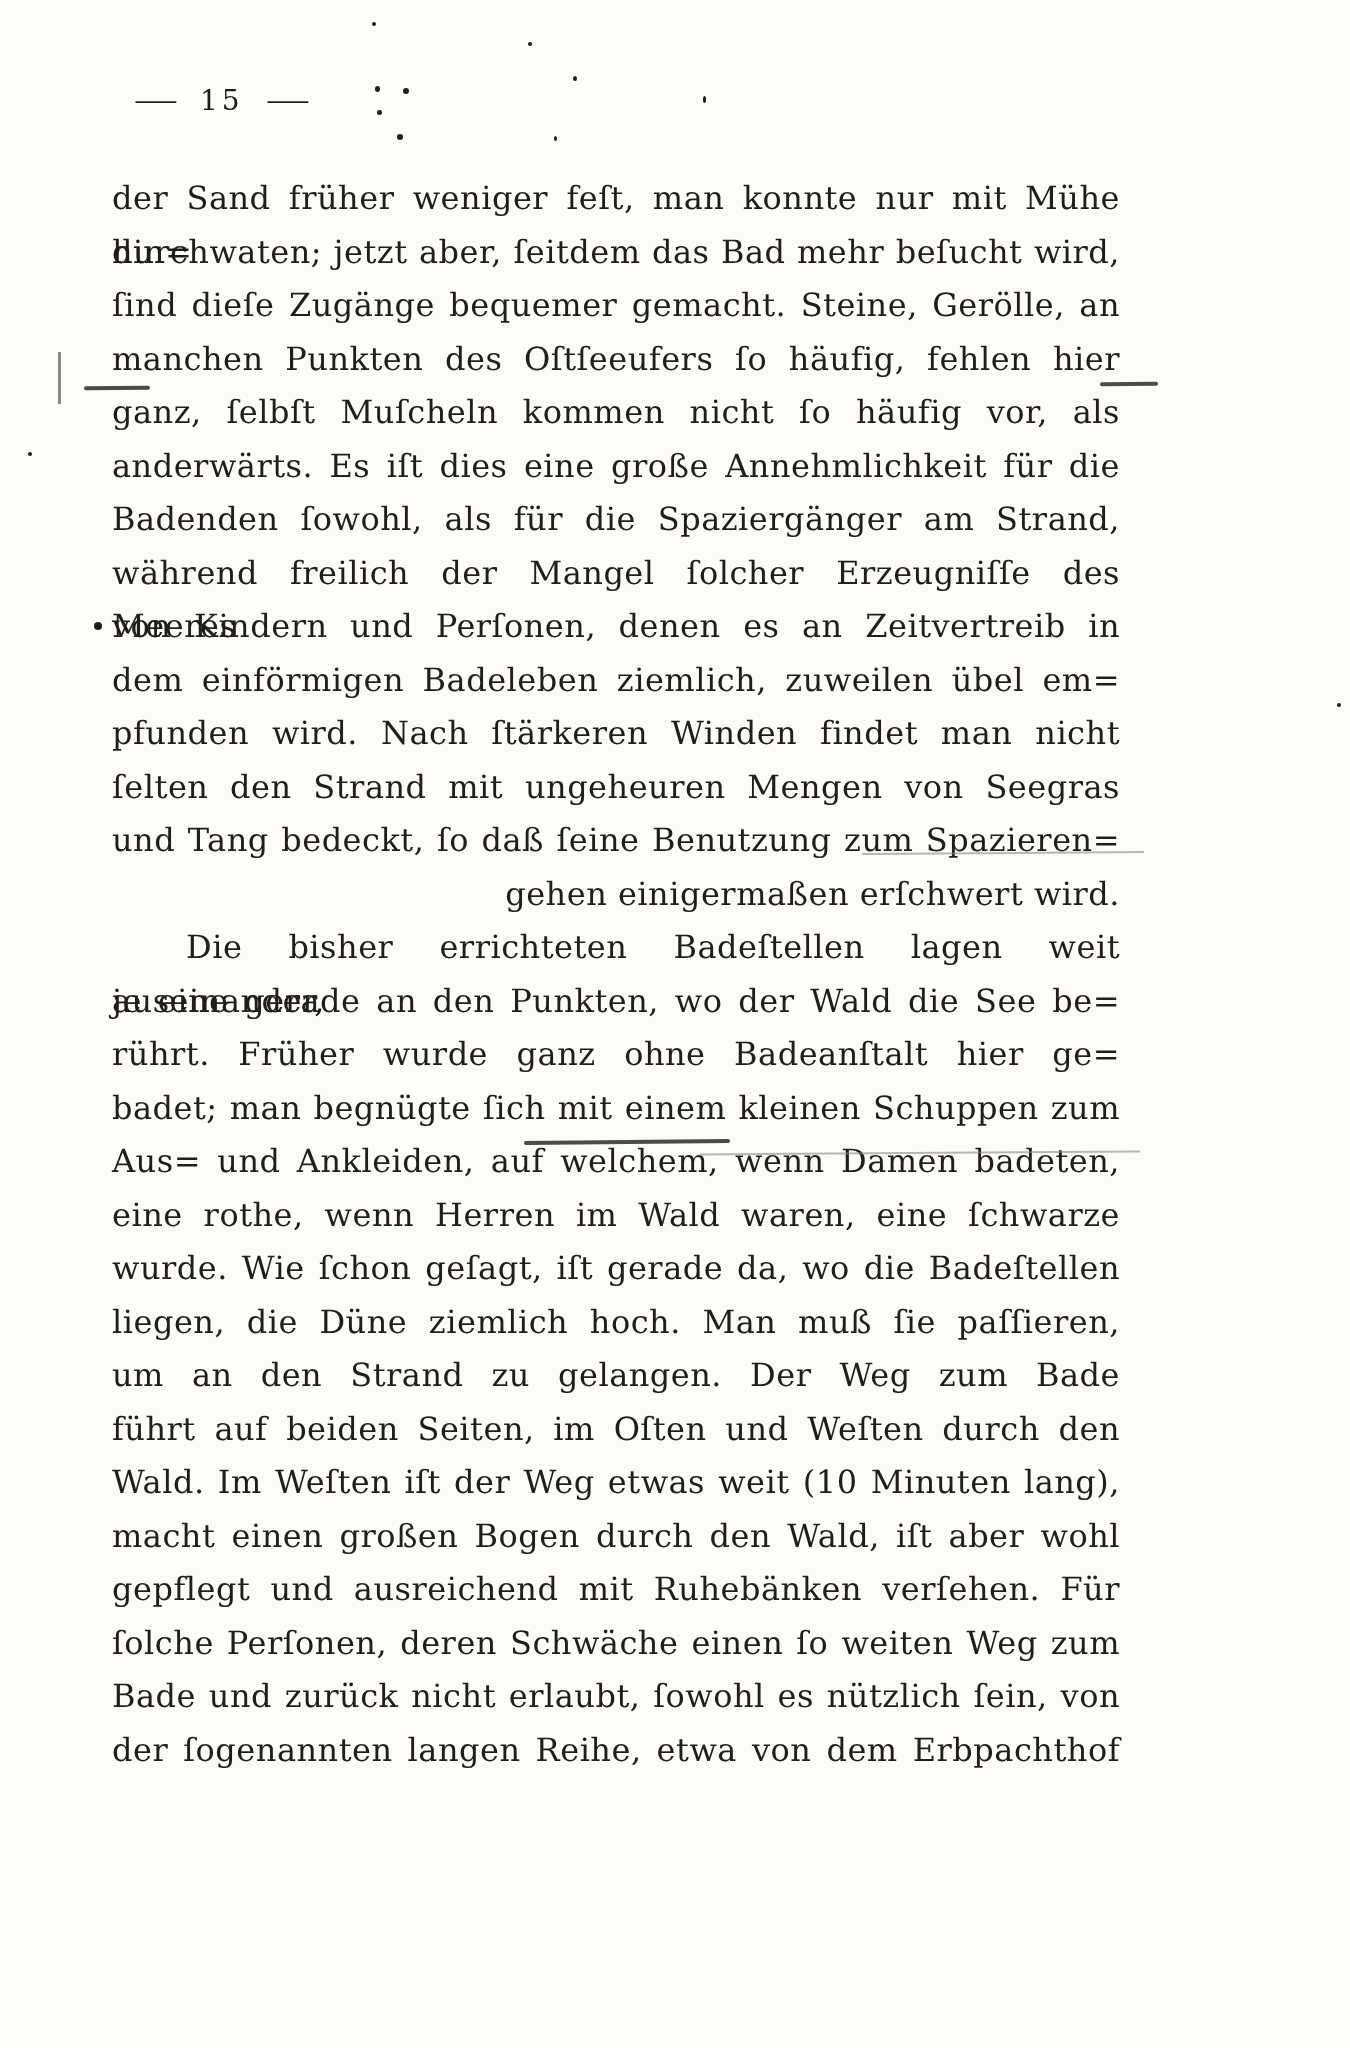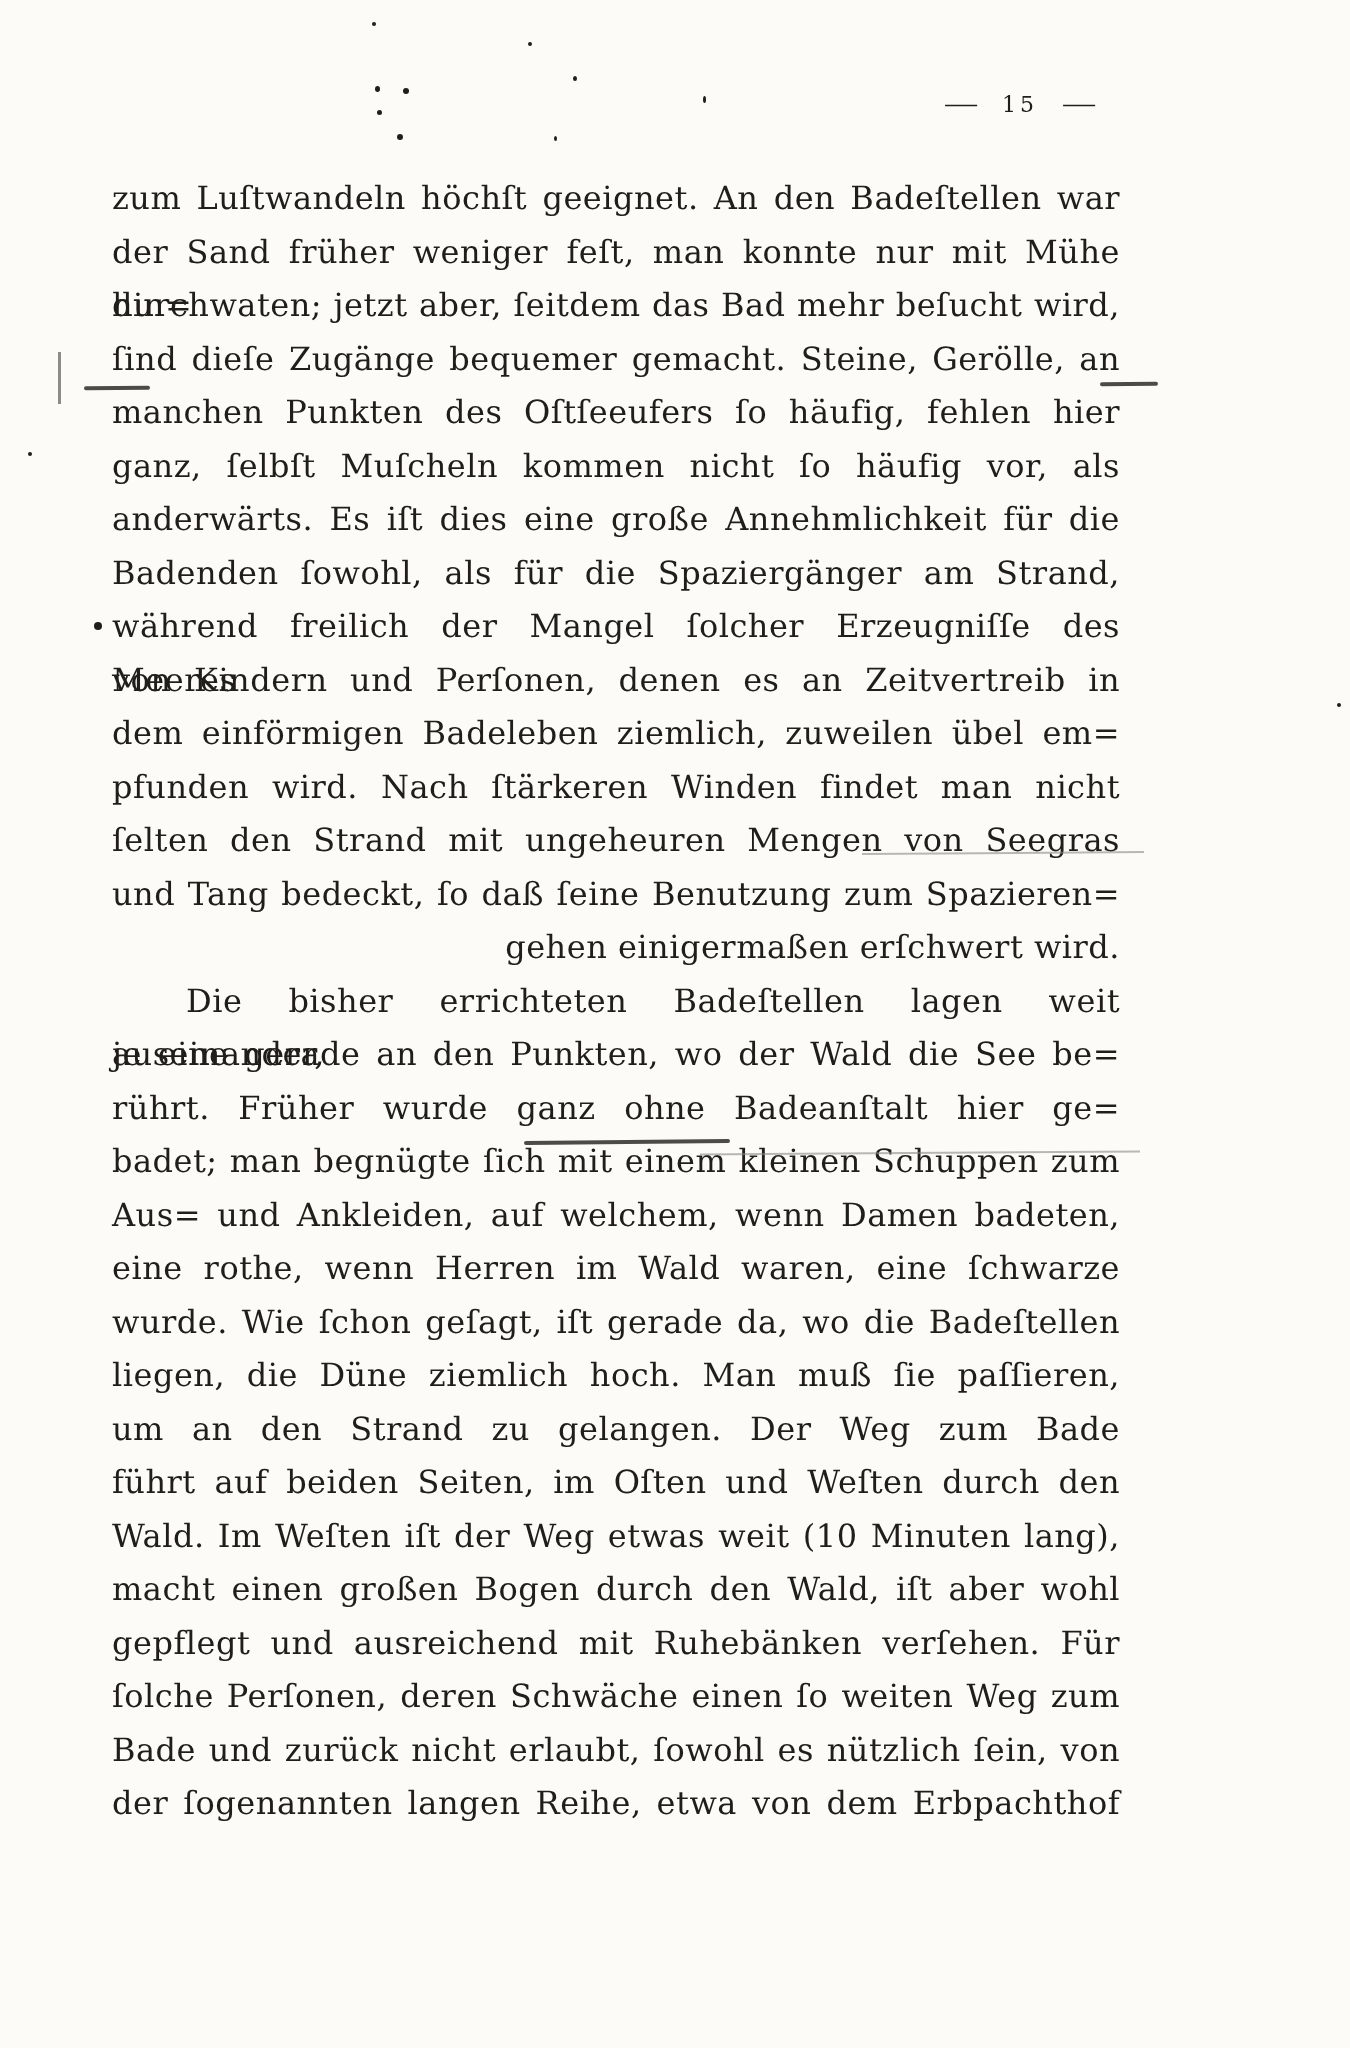--- a/index.html
+++ b/index.html
@@ -16,25 +16,25 @@
   .page {
     position: relative;
     width: 1350px;
     height: 2048px;
     background: var(--paper, #fcfbf7);
     color: var(--ink, #201e1b);
   }
   
   .running-head {
     position: absolute;
-    top: 92px;
+    top: 84px;
     left: 112px;
     width: 1008px;
-    text-align: right;
-    font-size: 22px;
+    text-align: left;
+    font-size: 28px;
     white-space: nowrap;
   }
   .running-head .dash {
     display: inline-block;
     transform: scaleX(1.6);
     margin: 0 30px;
   }
   .running-head .pagenum {
     display: inline-block;
     letter-spacing: 4px;
@@ -89,21 +89,20 @@
 <body>
 
 <div class="page" style="--paper: #fcfbf7; --ink: #201e1b; --pencil: #8a8a86;">
 
   <div class="running-head">
     <span class="dash">—</span><span class="pagenum">15</span><span class="dash">—</span>
   </div>
 
   <div class="text-block" id="text-block">
       <div class="paragraph">
-        <div class="line justified">zum Luſtwandeln höchſt geeignet.  An den Badeſtellen war</div>
         <div class="line justified">der Sand früher weniger feſt, man konnte nur mit Mühe hin=</div>
         <div class="line justified">durchwaten; jetzt aber, ſeitdem das Bad mehr beſucht wird,</div>
         <div class="line justified">ſind dieſe Zugänge bequemer gemacht.  Steine, Gerölle, an</div>
         <div class="line justified">manchen Punkten des Oſtſeeufers ſo häufig, fehlen hier</div>
         <div class="line justified">ganz, ſelbſt Muſcheln kommen nicht ſo häufig vor, als</div>
         <div class="line justified">anderwärts.  Es iſt dies eine große Annehmlichkeit für die</div>
         <div class="line justified">Badenden ſowohl, als für die Spaziergänger am Strand,</div>
         <div class="line justified">während freilich der Mangel ſolcher Erzeugniſſe des Meeres</div>
         <div class="line justified">von Kindern und Perſonen, denen es an Zeitvertreib in</div>
         <div class="line justified">dem einförmigen Badeleben ziemlich, zuweilen übel em=</div>

